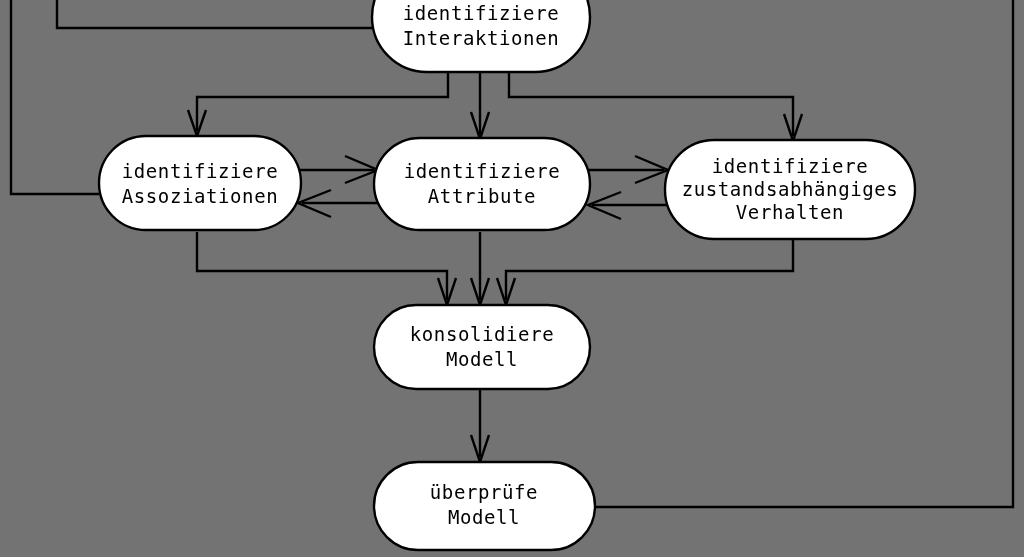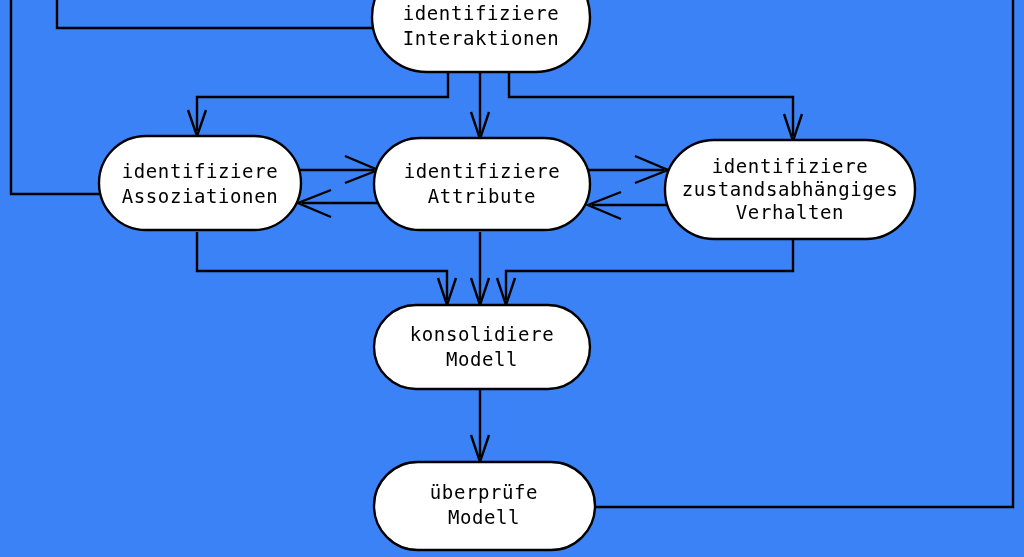--- a/index.html
+++ b/index.html
@@ -10,21 +10,21 @@
   body {
     width: 1024px;
     height: 557px;
     overflow: hidden;
     font-family: "DejaVu Sans Mono", monospace;
   }
   #diagram-root {
     position: relative;
     width: 1024px;
     height: 557px;
-    background: #3b82f6;
+    background: #737373;
   }
   svg#flow {
     display: block;
     width: 1024px;
     height: 557px;
   }
   .node-shape {
     fill: #ffffff;
     stroke: #000000;
     stroke-width: 2.4;

